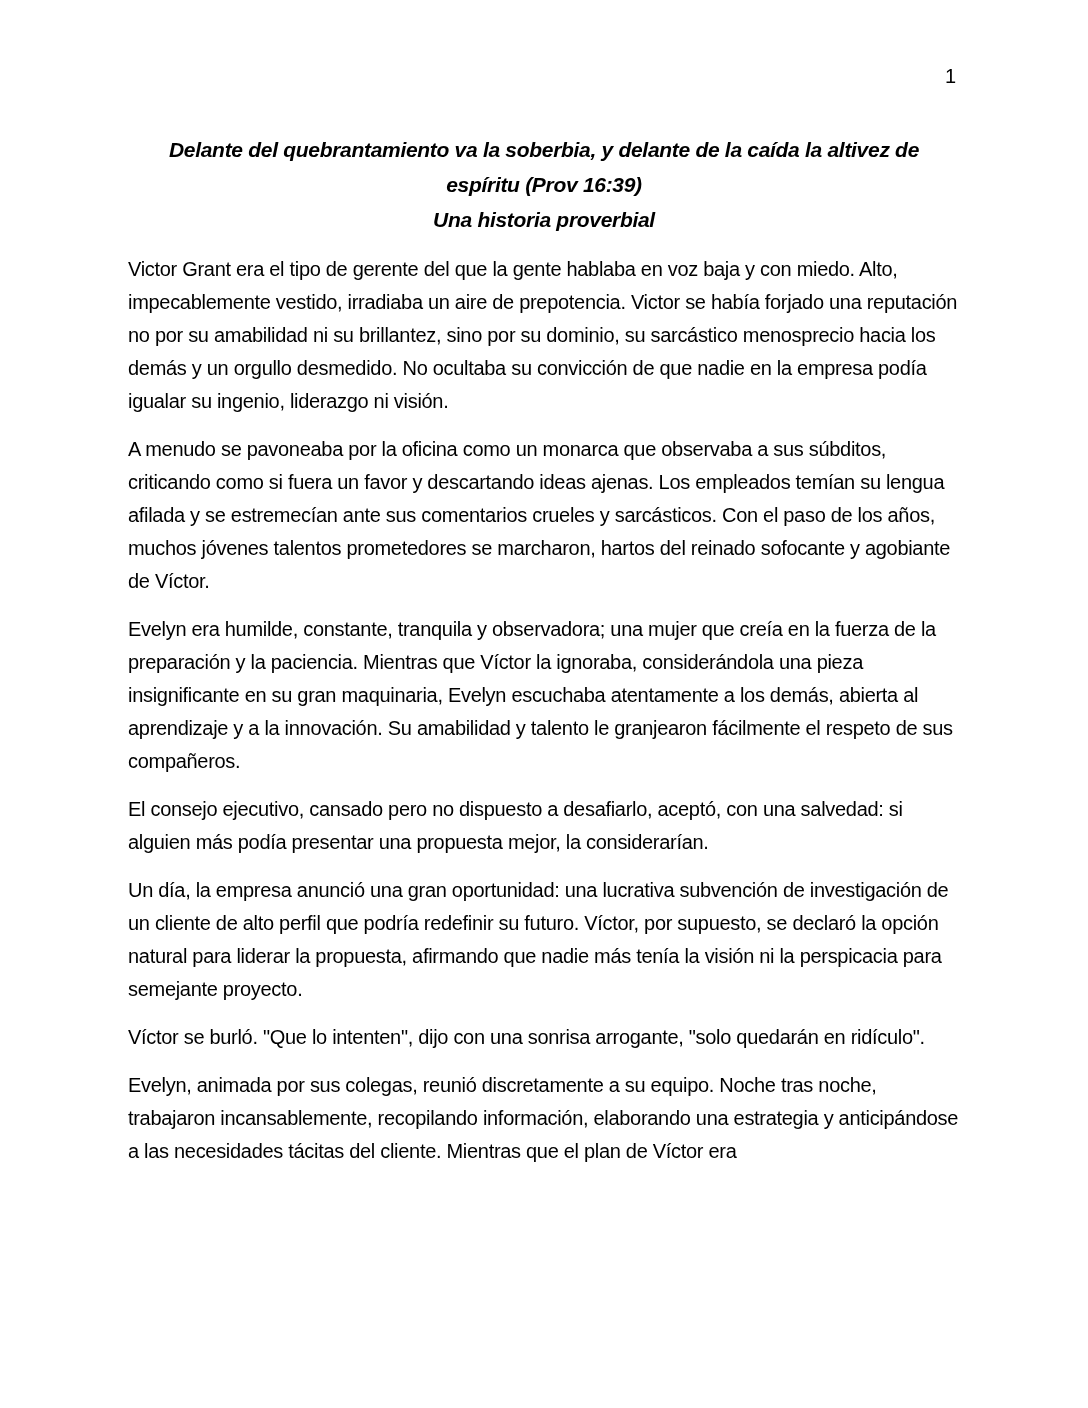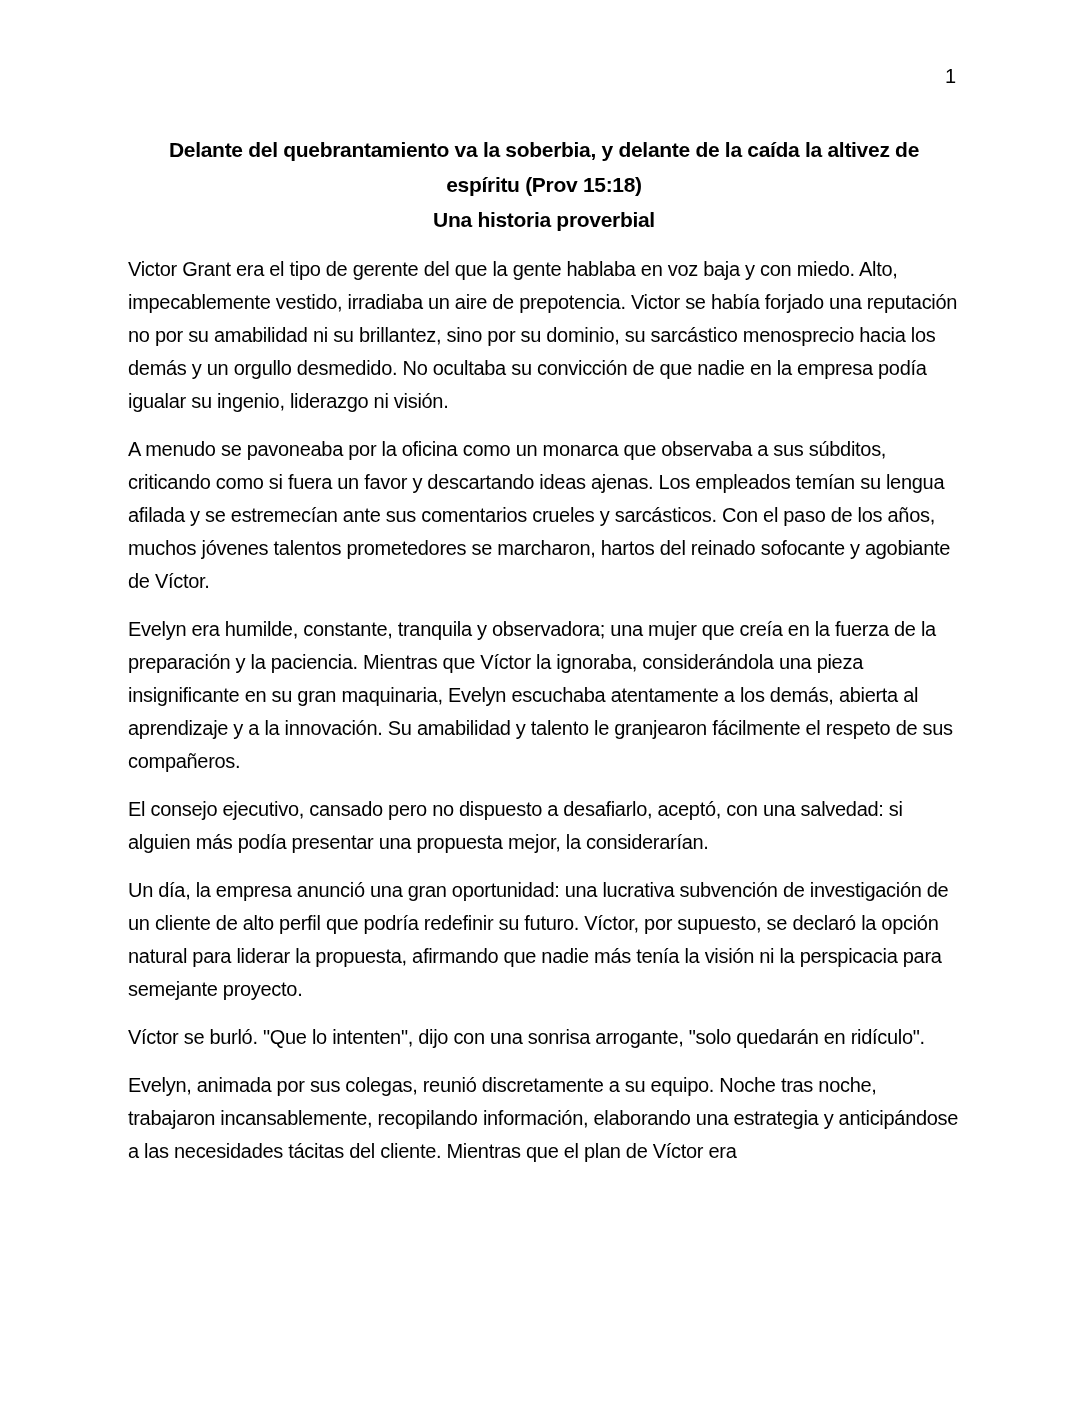--- a/index.html
+++ b/index.html
@@ -28,20 +28,21 @@
   .title-block {
     margin-top: 44px;
     text-align: center;
     font-weight: bold;
     font-size: 21px;
     line-height: 35px;
     letter-spacing: -0.3px;
   }
   .title-line {
     white-space: nowrap;
+    font-style: italic;
   }
   .body-text {
     margin-top: 16px;
     font-size: 20px;
     line-height: 33px;
     letter-spacing: -0.3px;
     text-align: left;
   }
   .body-text p {
     margin: 4px 0 15px 0;
@@ -50,21 +51,21 @@
 </style>
 </head>
 <body>
 
 <div class="page">
 
   <div class="page-number">1</div>
 
   <header class="title-block">
     <div class="title-line">Delante del quebrantamiento va la soberbia, y delante de la caída la altivez de</div>
-    <div class="title-line">espíritu (Prov 15:18)</div>
+    <div class="title-line">espíritu (Prov 16:39)</div>
     <div class="title-line">Una historia proverbial</div>
   </header>
 
   <main class="body-text">
     <p>Victor Grant era el tipo de gerente del que la gente hablaba en voz baja y con miedo. Alto, impecablemente vestido, irradiaba un aire de prepotencia. Victor se había forjado una reputación no por su amabilidad ni su brillantez, sino por su dominio, su sarcástico menosprecio hacia los demás y un orgullo desmedido. No ocultaba su convicción de que nadie en la empresa podía igualar su ingenio, liderazgo ni visión.</p>
     <p>A menudo se pavoneaba por la oficina como un monarca que observaba a sus súbditos, criticando como si fuera un favor y descartando ideas ajenas. Los empleados temían su lengua afilada y se estremecían ante sus comentarios crueles y sarcásticos. Con el paso de los años, muchos jóvenes talentos prometedores se marcharon, hartos del reinado sofocante y agobiante de Víctor.</p>
     <p>Evelyn era humilde, constante, tranquila y observadora; una mujer que creía en la fuerza de la preparación y la paciencia. Mientras que Víctor la ignoraba, considerándola una pieza insignificante en su gran maquinaria, Evelyn escuchaba atentamente a los demás, abierta al aprendizaje y a la innovación. Su amabilidad y talento le granjearon fácilmente el respeto de sus compañeros.</p>
     <p>El consejo ejecutivo, cansado pero no dispuesto a desafiarlo, aceptó, con una salvedad: si alguien más podía presentar una propuesta mejor, la considerarían.</p>
     <p>Un día, la empresa anunció una gran oportunidad: una lucrativa subvención de investigación de un cliente de alto perfil que podría redefinir su futuro. Víctor, por supuesto, se declaró la opción natural para liderar la propuesta, afirmando que nadie más tenía la visión ni la perspicacia para semejante proyecto.</p>
     <p>Víctor se burló. "Que lo intenten", dijo con una sonrisa arrogante, "solo quedarán en ridículo".</p>

